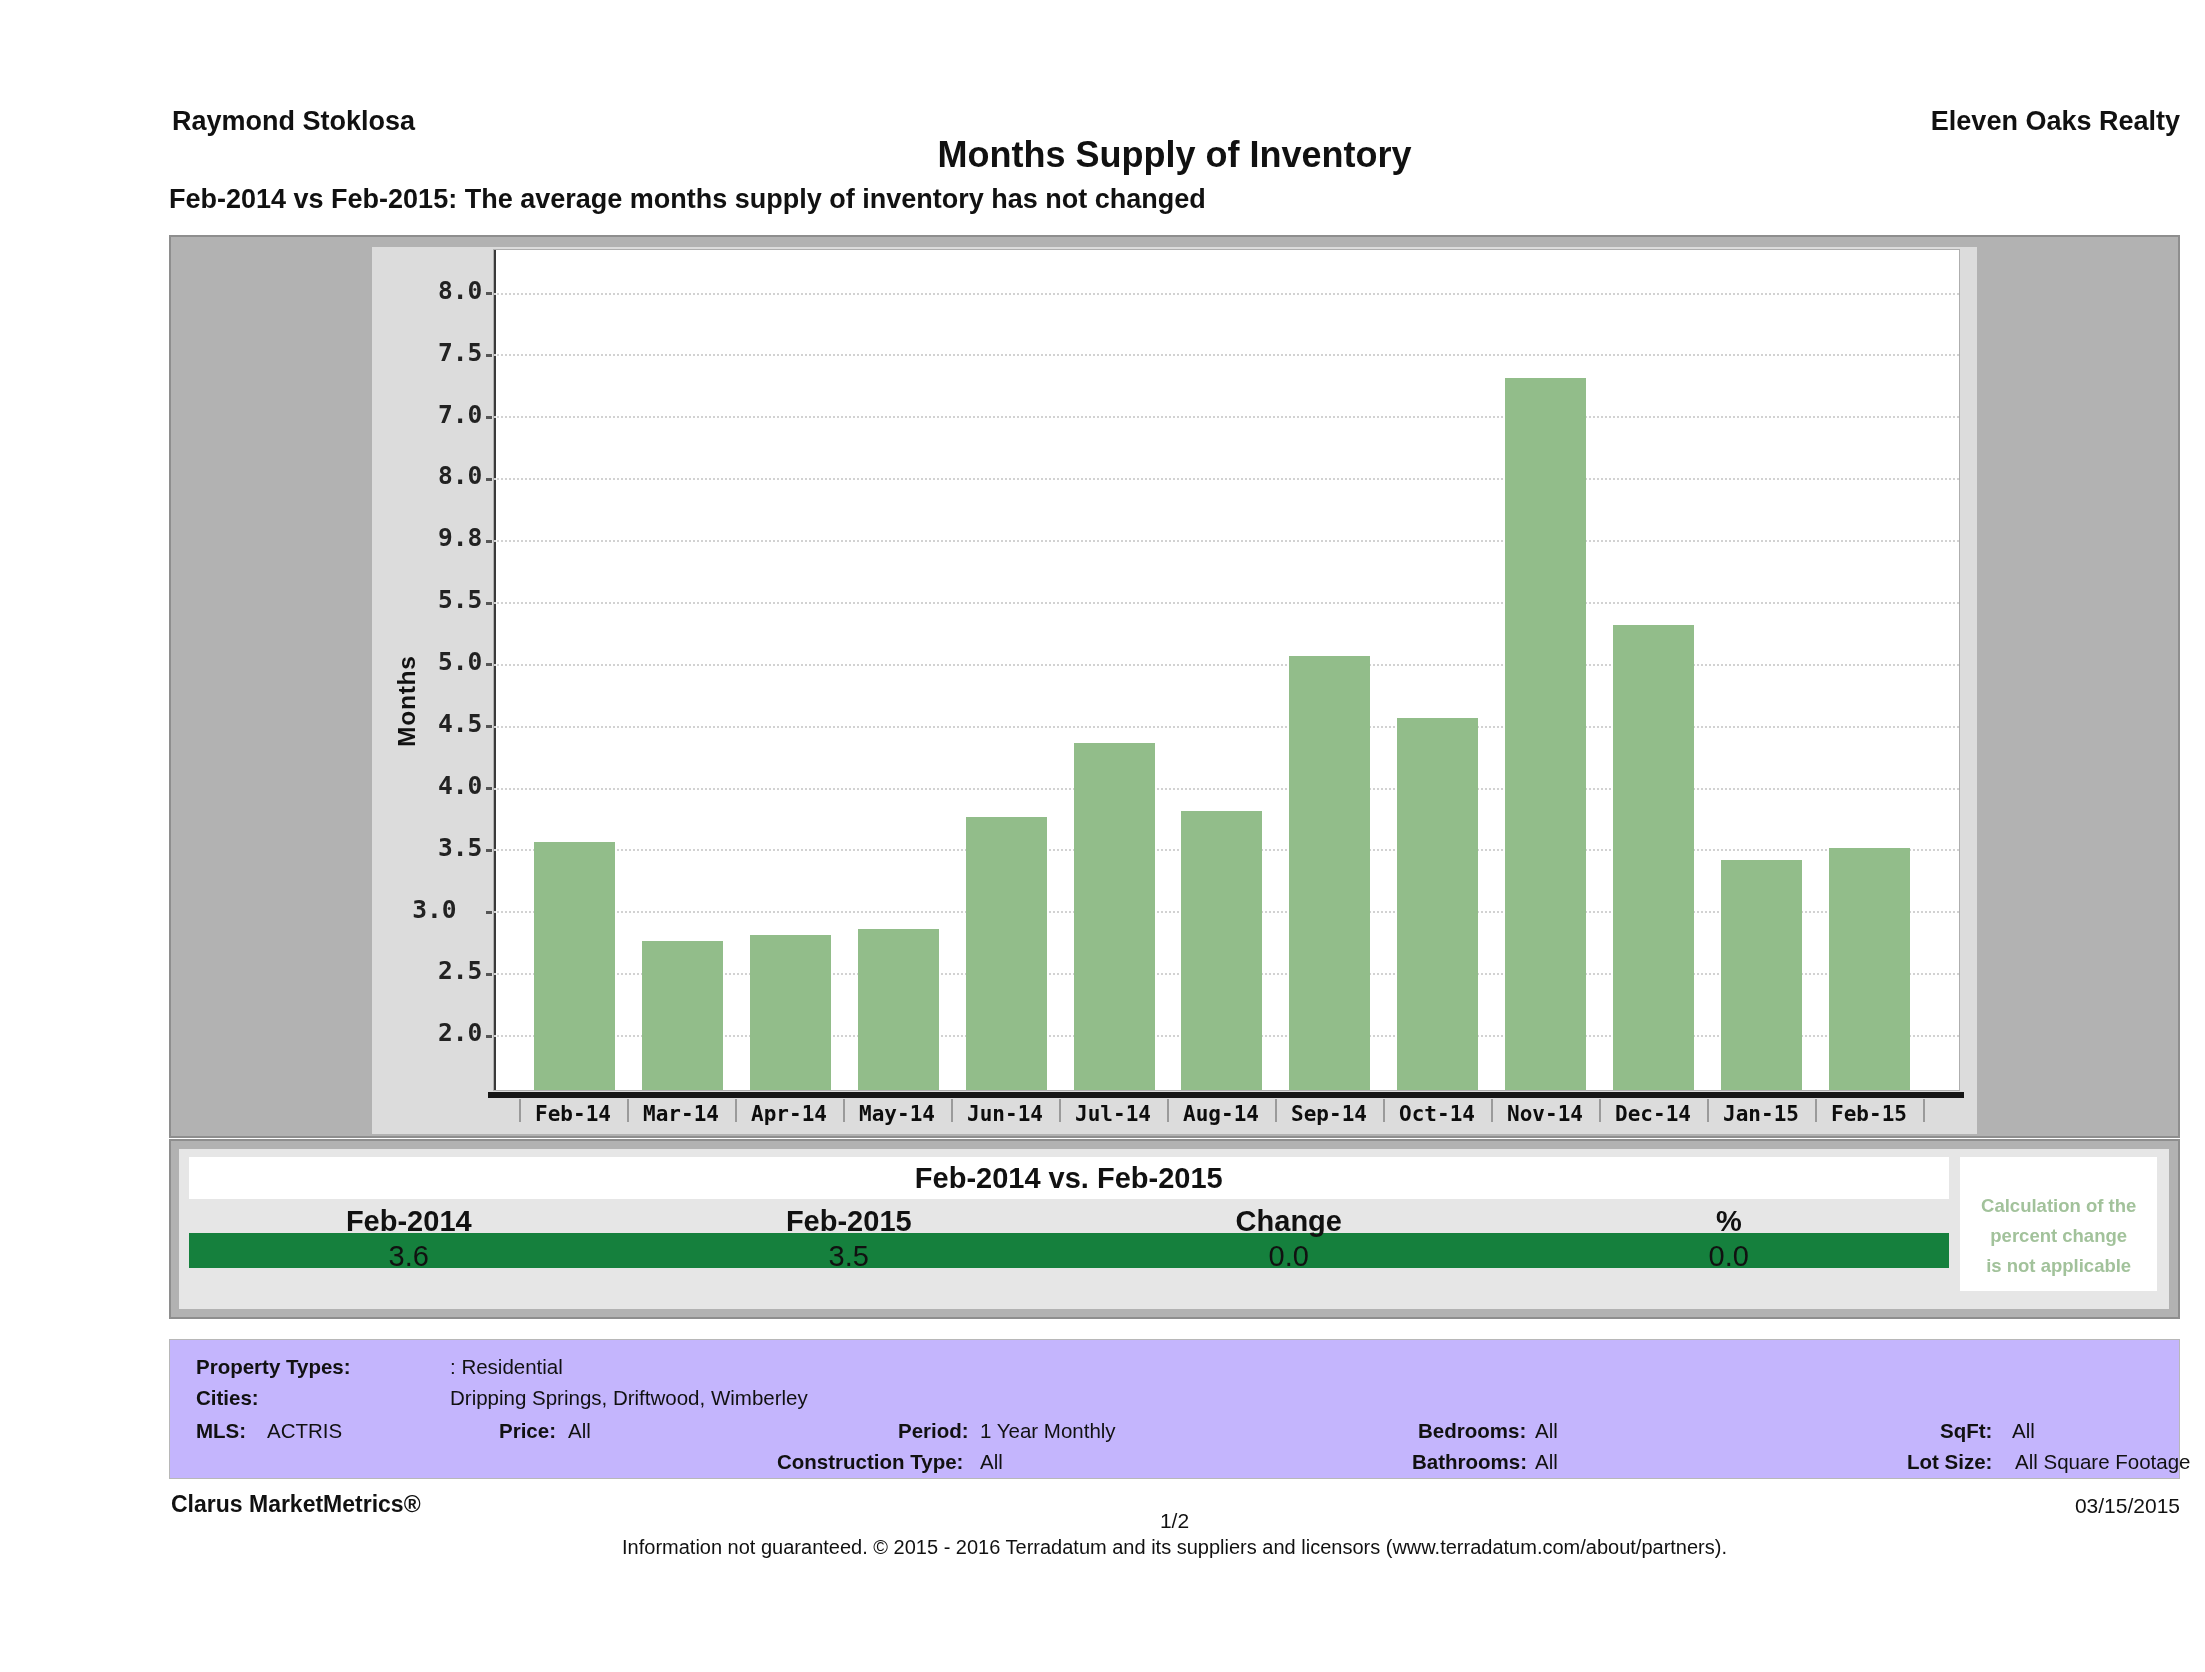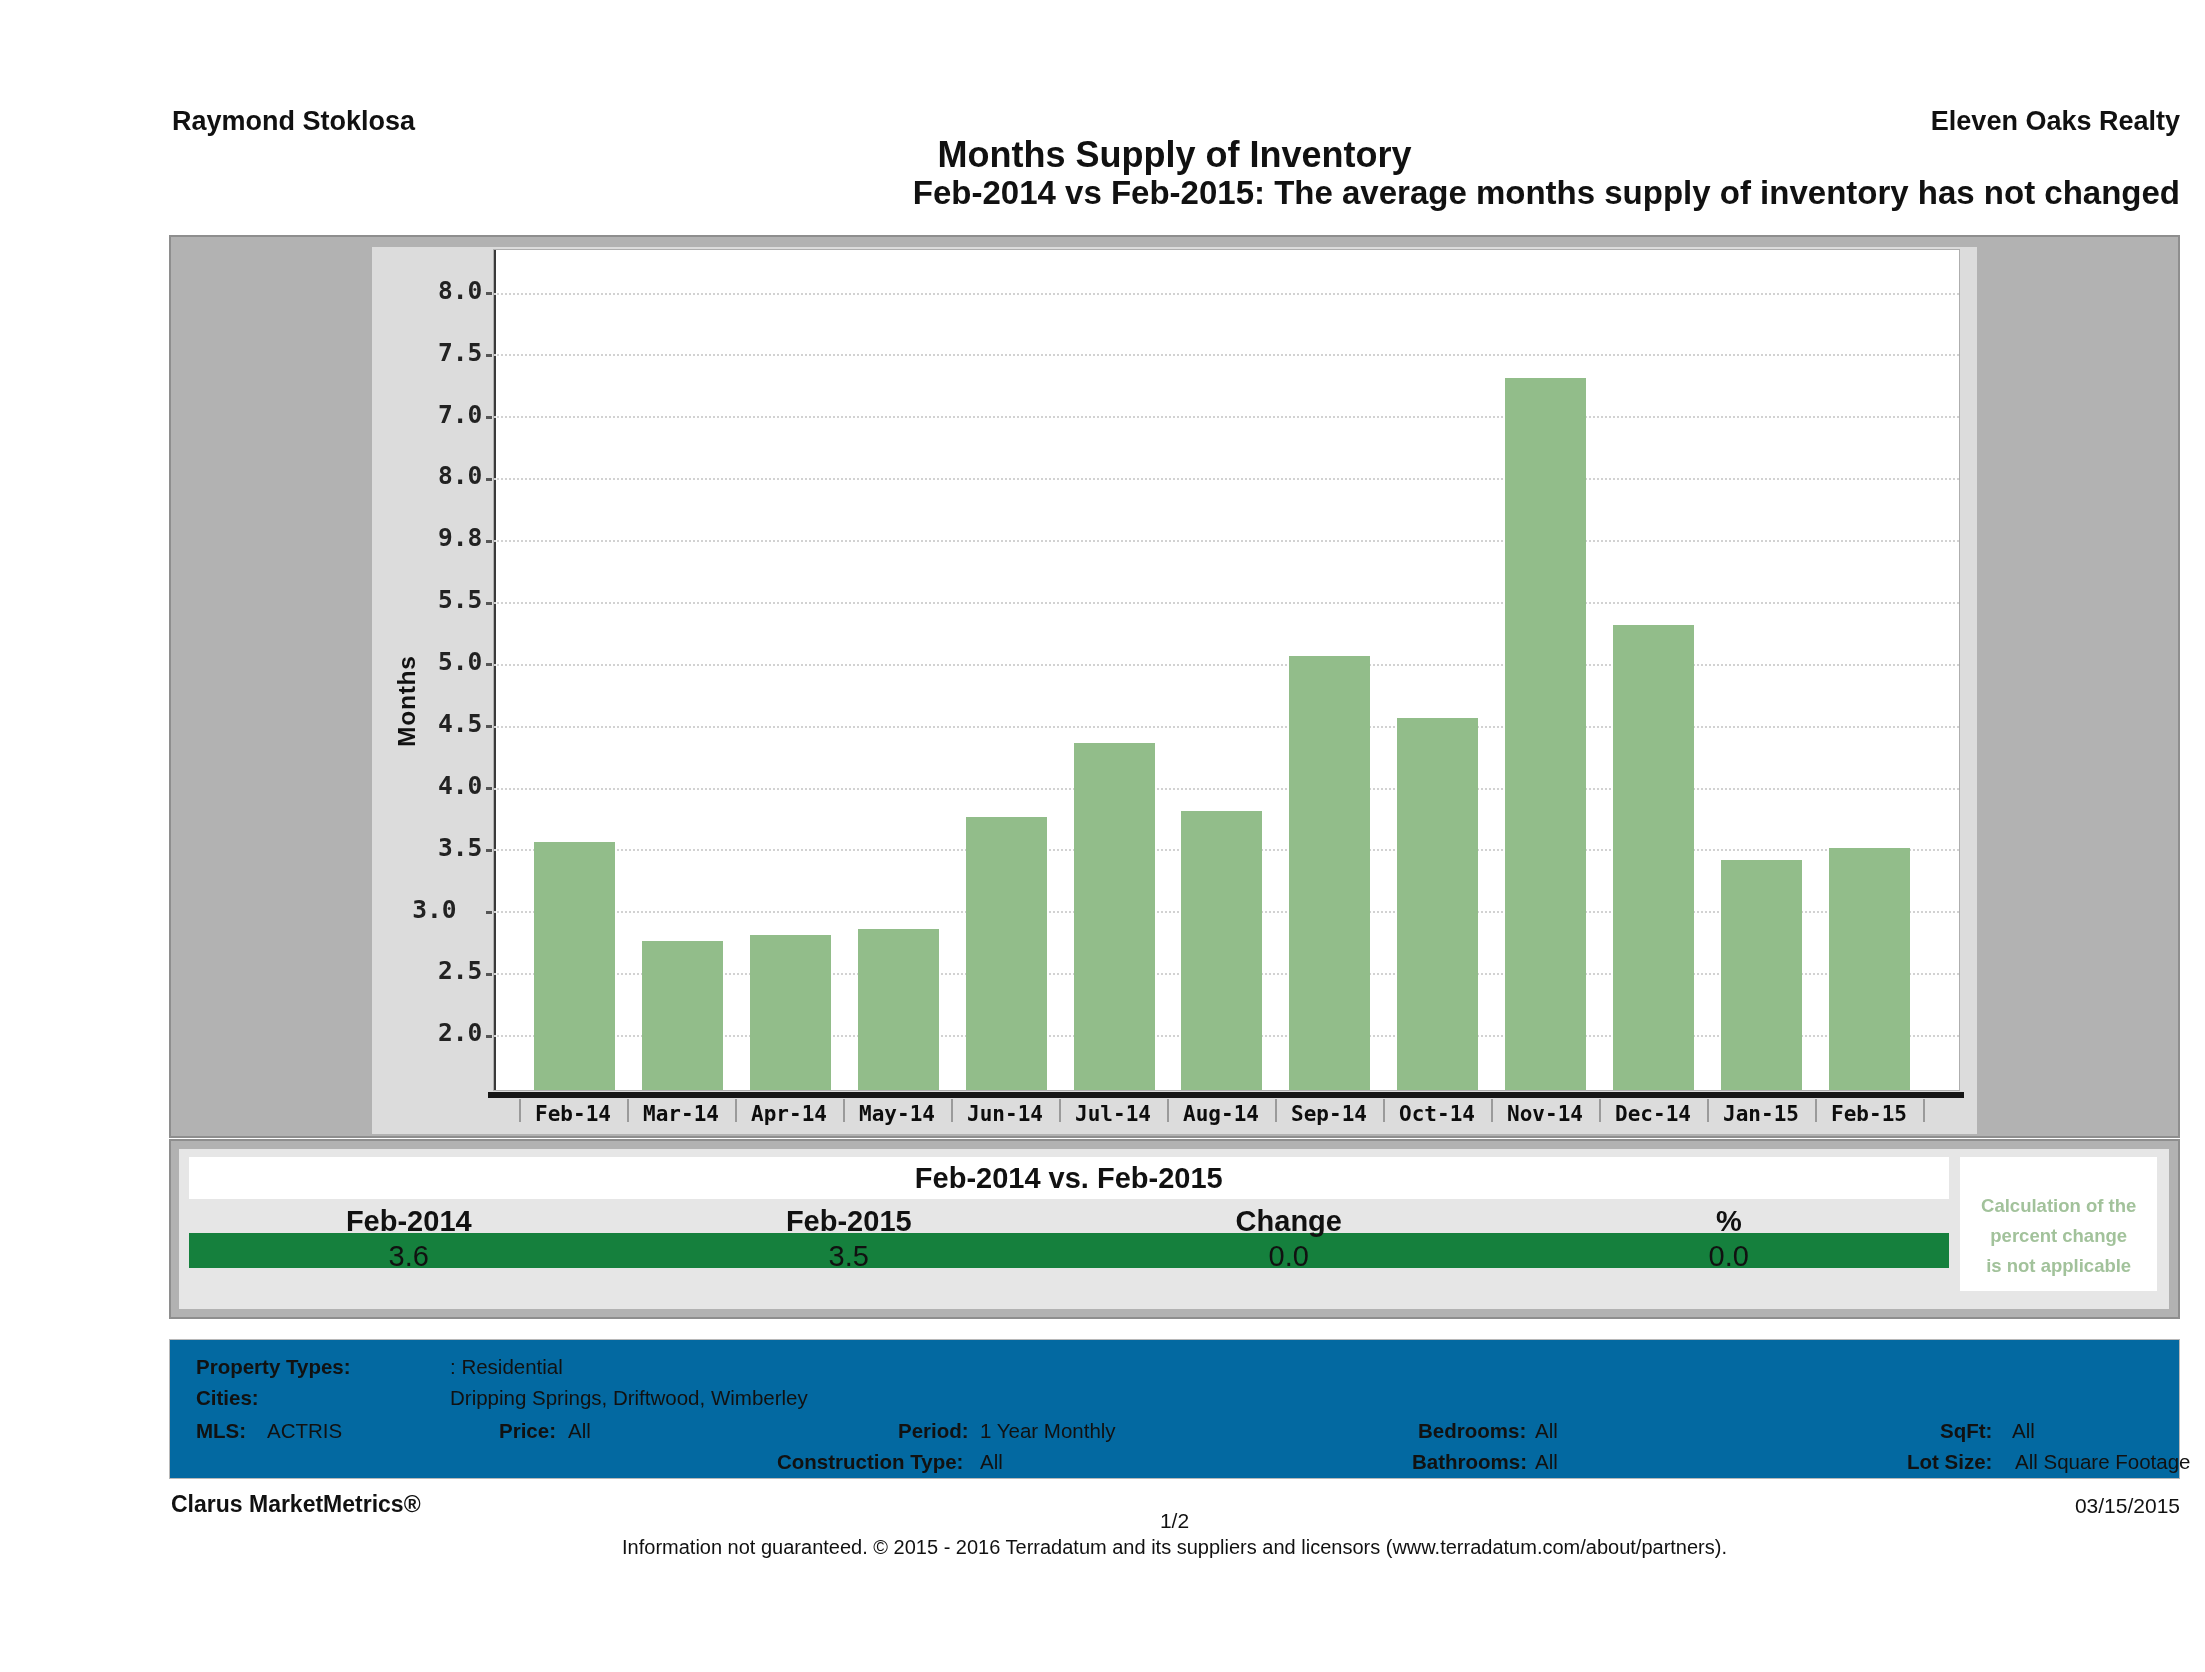--- a/index.html
+++ b/index.html
@@ -7,21 +7,21 @@
     width:2205px;height:1673px;position:relative;
     font-family:"Liberation Sans", sans-serif;color:#111;
     -webkit-font-smoothing:antialiased;
   }
   .abs{position:absolute;}
 
   
   .hdr-left{left:172px;top:106px;font-size:27px;font-weight:bold;}
   .hdr-right{right:25px;top:106px;font-size:27px;font-weight:bold;}
   .page-title{left:169px;top:134px;width:2011px;text-align:center;font-size:36px;font-weight:bold;letter-spacing:0px;}
-  .page-subtitle{left:169px;top:174px;width:2011px;text-align:right;font-size:33px;font-weight:bold;}
+  .page-subtitle{left:169px;top:184px;width:2011px;text-align:left;font-size:27px;font-weight:bold;}
 
   
   .chart-outer{
     left:169px;top:235px;width:2011px;height:903px;
     background:#b2b2b2;border:2.1px solid #8e8e8e;box-sizing:border-box;
   }
   .chart-panel{
     position:absolute;left:201px;top:10.3px;width:1605px;height:887px;
     background:#dcdcdc;
   }
@@ -65,21 +65,21 @@
   .tbl-values-row div{flex:1;text-align:center;font-size:29px;}
   .note-box{
     position:absolute;left:1781px;top:8.2px;width:197px;height:134px;background:#ffffff;
     text-align:center;padding-top:34px;box-sizing:border-box;
   }
   .note-box div{font-size:18.5px;font-weight:600;line-height:30px;color:#a2c29b;}
 
   
   .prop-box{
     left:169px;top:1339px;width:2011px;height:140px;
-    background:#0369a1;border:1.4px solid #b8b8b8;box-sizing:border-box;font-size:20.5px;
+    background:#c4b5fd;border:1.4px solid #b8b8b8;box-sizing:border-box;font-size:20.5px;
   }
   .prop-box .lab{font-weight:bold;}
   .p-item{position:absolute;white-space:nowrap;}
 
   
   .foot-brand{left:171px;top:1491px;font-size:23px;font-weight:bold;}
   .foot-date{right:25px;top:1494px;font-size:21px;}
   .foot-page{left:169px;top:1509px;width:2011px;text-align:center;font-size:21px;}
   .foot-disclaimer{left:169px;top:1536px;width:2011px;text-align:center;font-size:20px;}
 </style>

